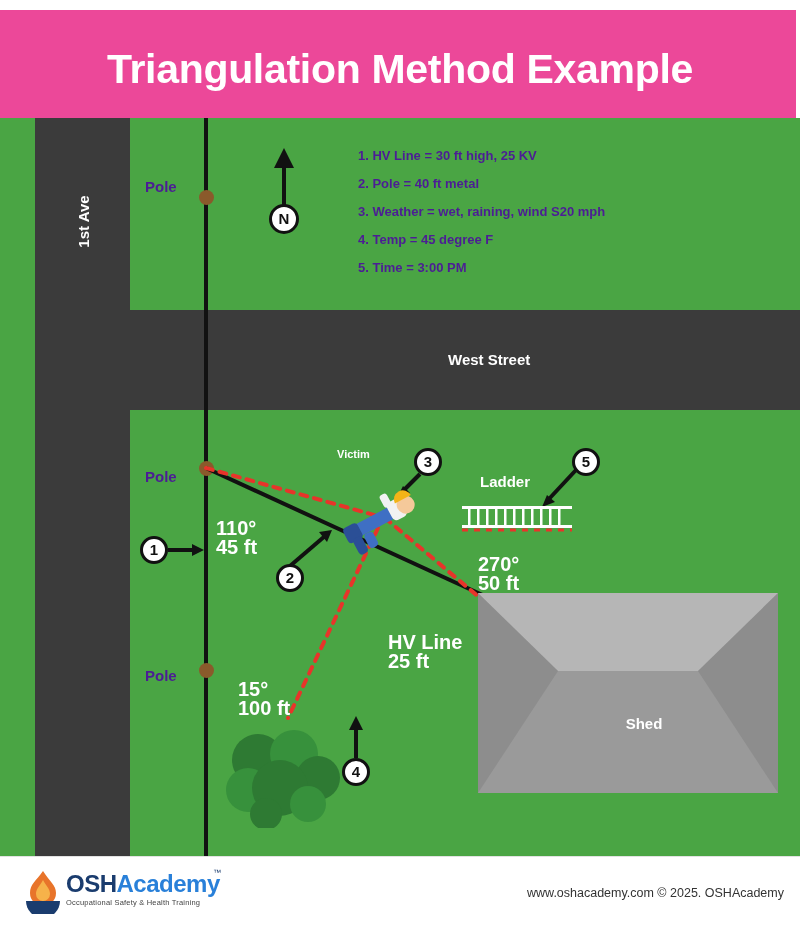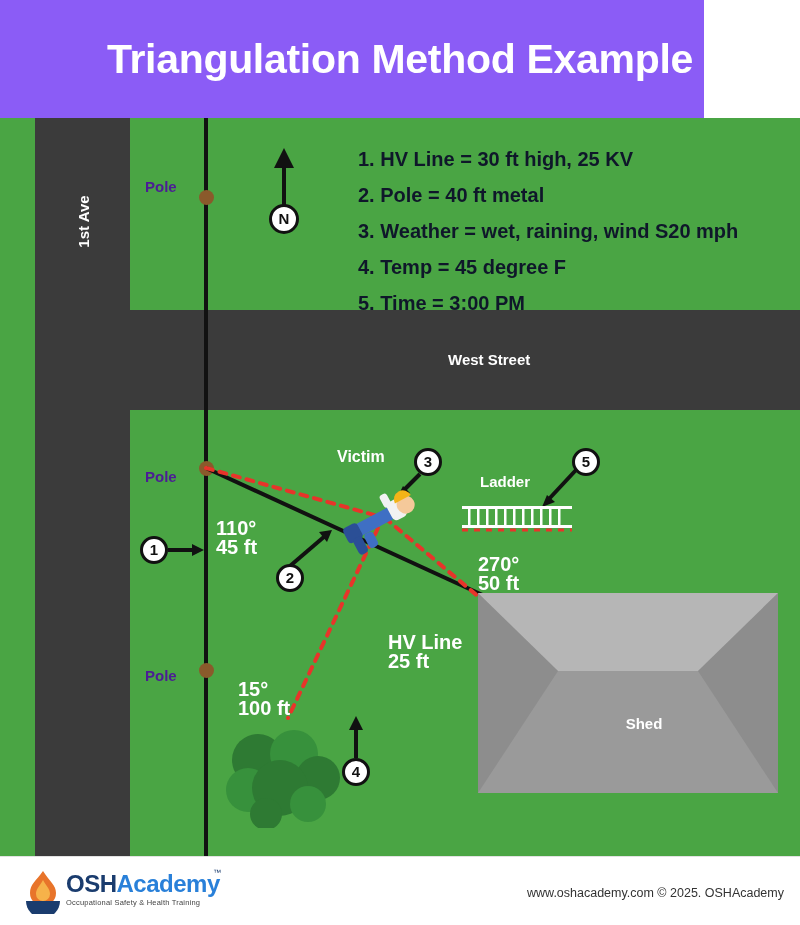--- a/index.html
+++ b/index.html
@@ -16,23 +16,23 @@
   #page {
     position: relative;
     width: 800px;
     height: 925px;
     background: #ffffff;
   }
 
   
   #header {
     position: absolute;
-    left: 0; top: 0;
-    width: 704px; height: 118px;
-    background: #8b5cf6;
+    left: 0; top: 10px;
+    width: 796px; height: 118px;
+    background: #ec4899;
   }
   #header-title {
     position: absolute;
     left: 0; top: 0;
     width: 800px;
     line-height: 118px;
     text-align: center;
     color: #ffffff;
     font-size: 41px;
     font-weight: bold;
@@ -130,22 +130,22 @@
     font-size: 15px;
     font-weight: bold;
     color: #111111;
   }
 
   
   #notes {
     position: absolute;
     left: 358px; top: 30px;
     width: 420px;
-    color: #0f172a;
-    font-size: 20px;
+    color: #4c1d95;
+    font-size: 13px;
     font-weight: bold;
   }
   #notes .note {
     margin-bottom: 13px;
   }
 
   
   #hv-line {
     position: absolute;
     left: 0; top: 0;
@@ -219,21 +219,21 @@
   #victim {
     position: absolute;
     left: 330px; top: 358px;
     width: 100px; height: 80px;
   }
   #victim-label {
     position: absolute;
     left: 337px; top: 330px;
     color: #ffffff;
     font-weight: bold;
-    font-size: 16px;
+    font-size: 11px;
   }
 
   
   #footer {
     position: absolute;
     left: 0; top: 856px;
     width: 800px; height: 69px;
     background: #ffffff;
   }
   #footer-sep {

